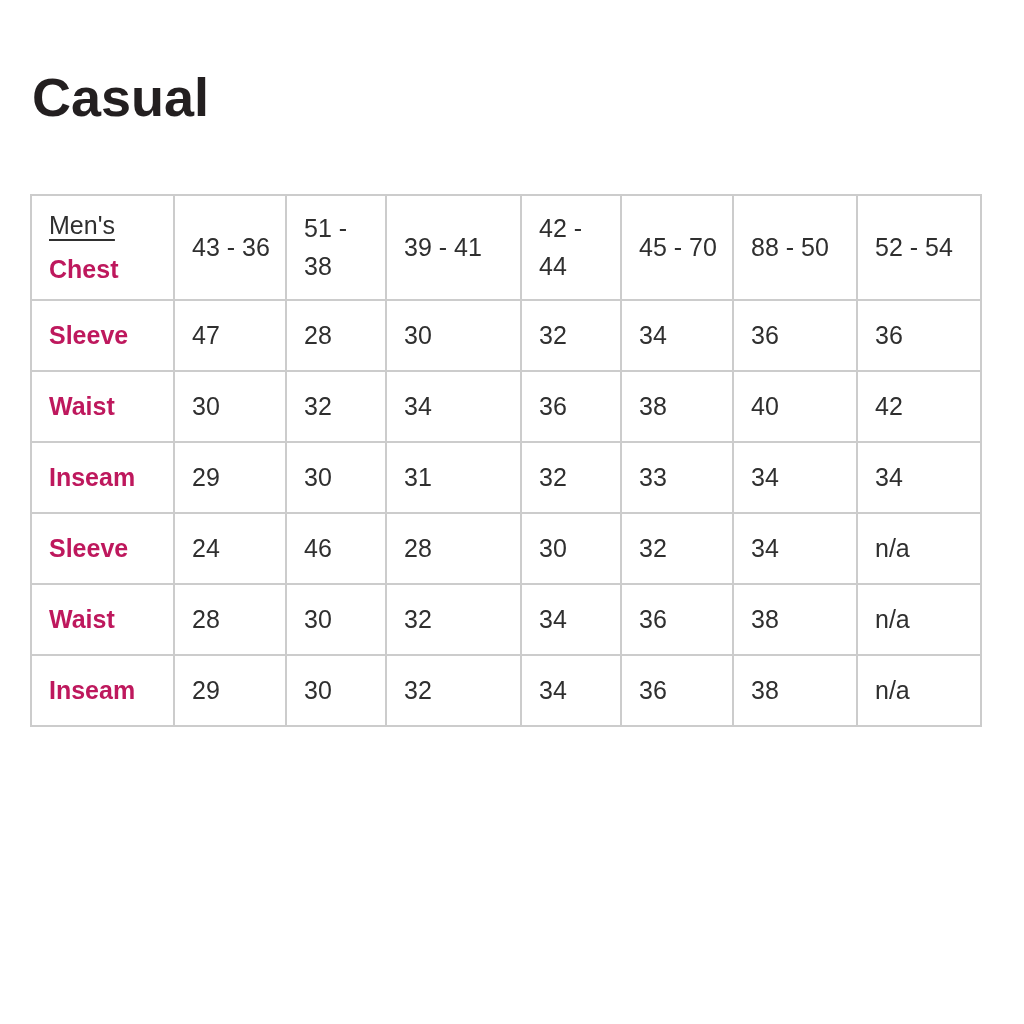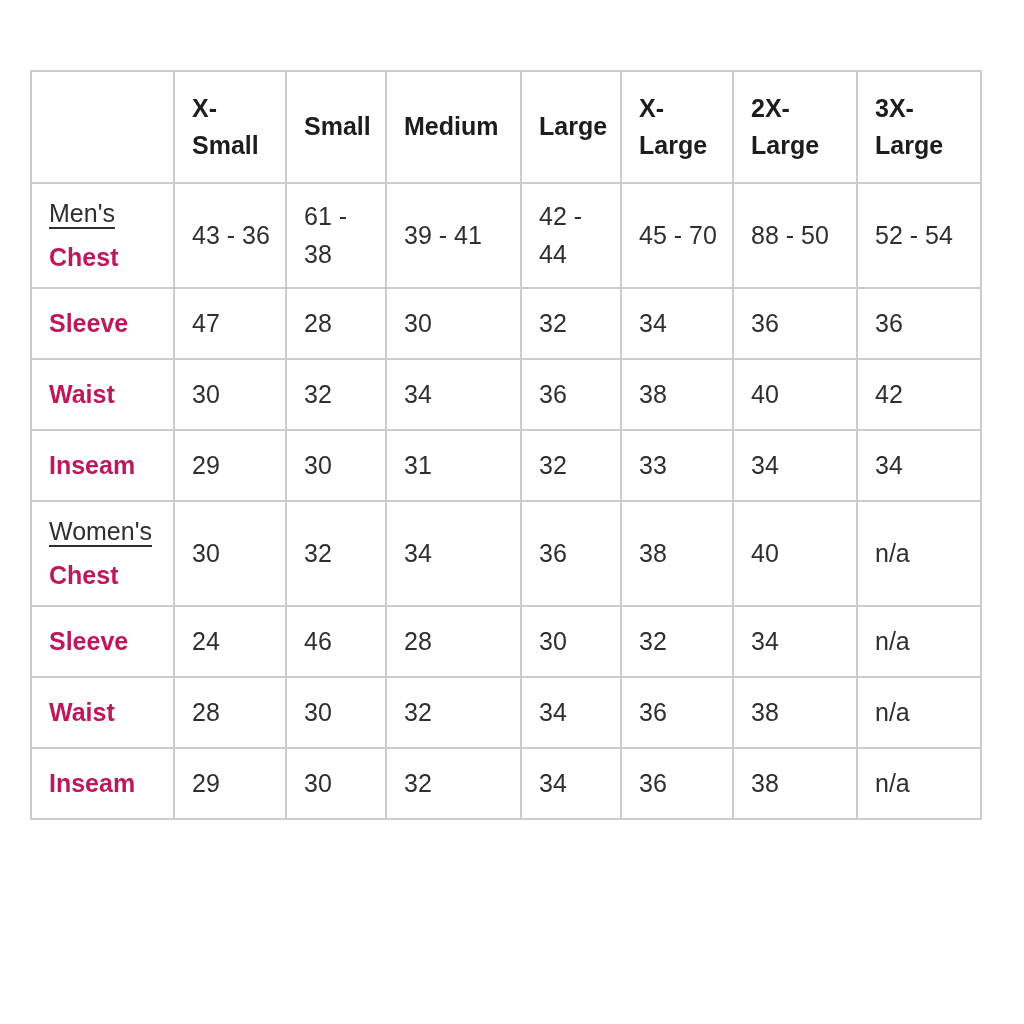--- a/index.html
+++ b/index.html
@@ -67,52 +67,43 @@
     display: block;
     font-weight: 700;
     color: #be185d;
   }
 </style>
 </head>
 <body>
 
 <div class="page">
 
+  <h1 class="chart-title">Casual</h1>
 
   <table class="size-chart">
     <colgroup>
       <col style="width:143px">
       <col style="width:112px">
       <col style="width:100px">
       <col style="width:135px">
       <col style="width:100px">
       <col style="width:112px">
       <col style="width:124px">
       <col style="width:124px">
     </colgroup>
 
     <tbody>
-        <tr class="header-row">
-      <th></th>
-      <th>X-Small</th>
-      <th>Small</th>
-      <th>Medium</th>
-      <th>Large</th>
-      <th>X-Large</th>
-      <th>2X-Large</th>
-      <th>3X-Large</th>
-    </tr>
 
     <tr class="row-tall">
       <td class="label-cell">
         <span class="group-label">Men's</span>
         <span class="row-label">Chest</span>
       </td>
       <td>43 - 36</td>
-      <td>61 - 38</td>
+      <td>51 - 38</td>
       <td>39 - 41</td>
       <td>42 - 44</td>
       <td>45 - 70</td>
       <td>88 - 50</td>
       <td>52 - 54</td>
     </tr>
 
     <tr class="row-regular">
       <td class="label-cell">
         <span class="row-label">Sleeve</span>
@@ -145,33 +136,20 @@
       </td>
       <td>29</td>
       <td>30</td>
       <td>31</td>
       <td>32</td>
       <td>33</td>
       <td>34</td>
       <td>34</td>
     </tr>
 
-    <tr class="row-tall">
-      <td class="label-cell">
-        <span class="group-label">Women's</span>
-        <span class="row-label">Chest</span>
-      </td>
-      <td>30</td>
-      <td>32</td>
-      <td>34</td>
-      <td>36</td>
-      <td>38</td>
-      <td>40</td>
-      <td>n/a</td>
-    </tr>
 
     <tr class="row-regular">
       <td class="label-cell">
         <span class="row-label">Sleeve</span>
       </td>
       <td>24</td>
       <td>46</td>
       <td>28</td>
       <td>30</td>
       <td>32</td>

